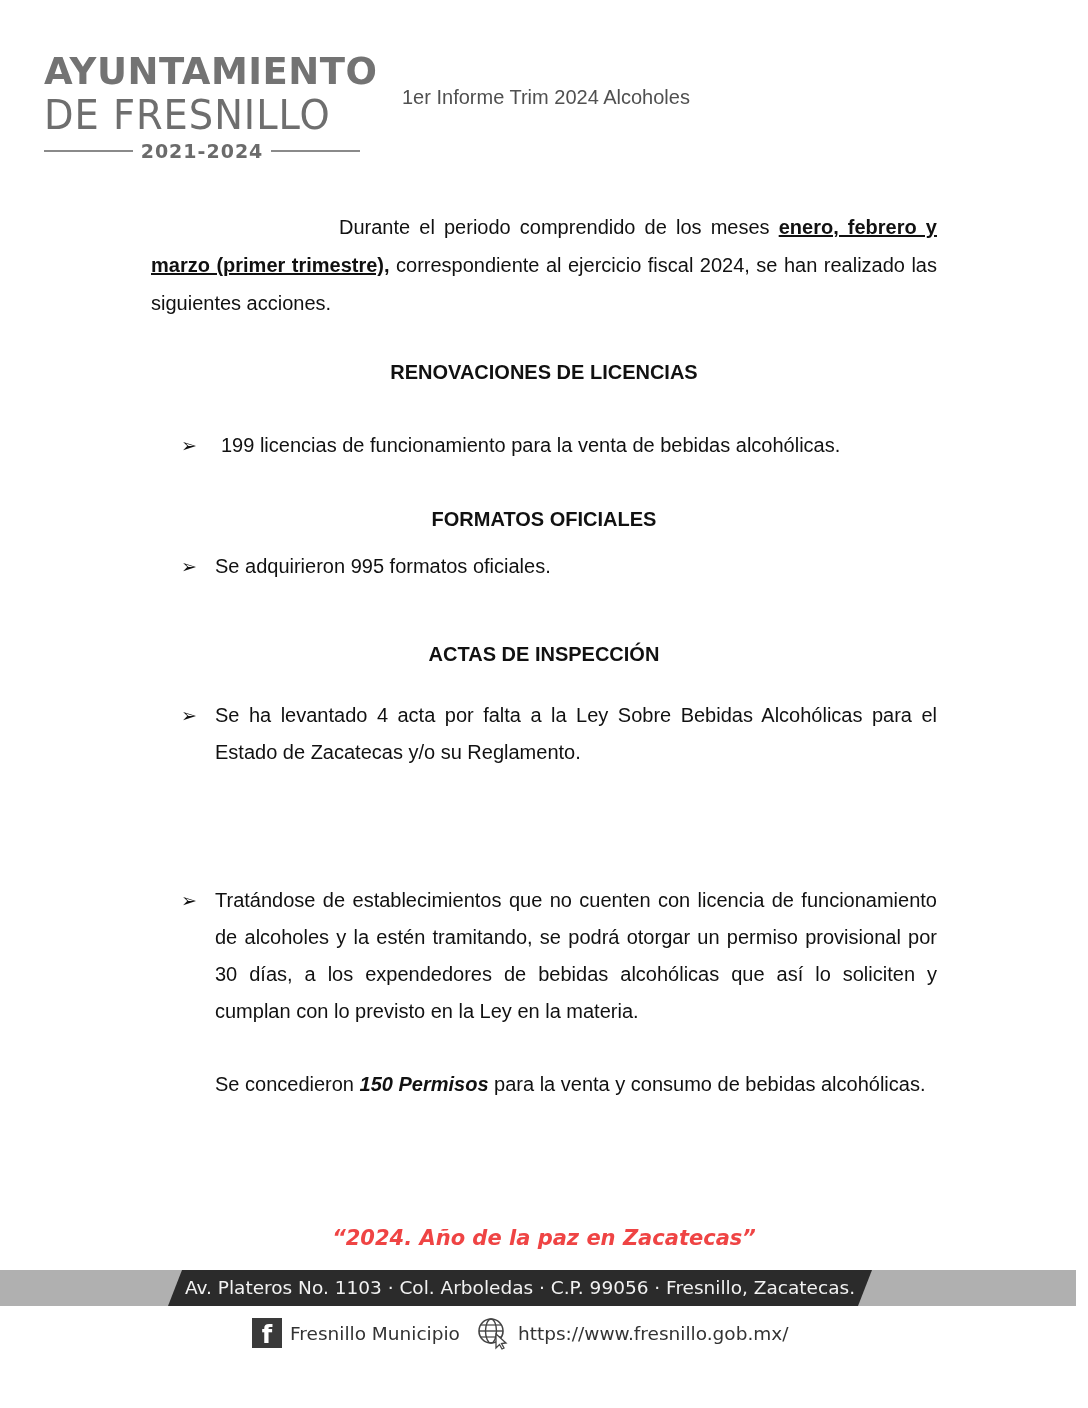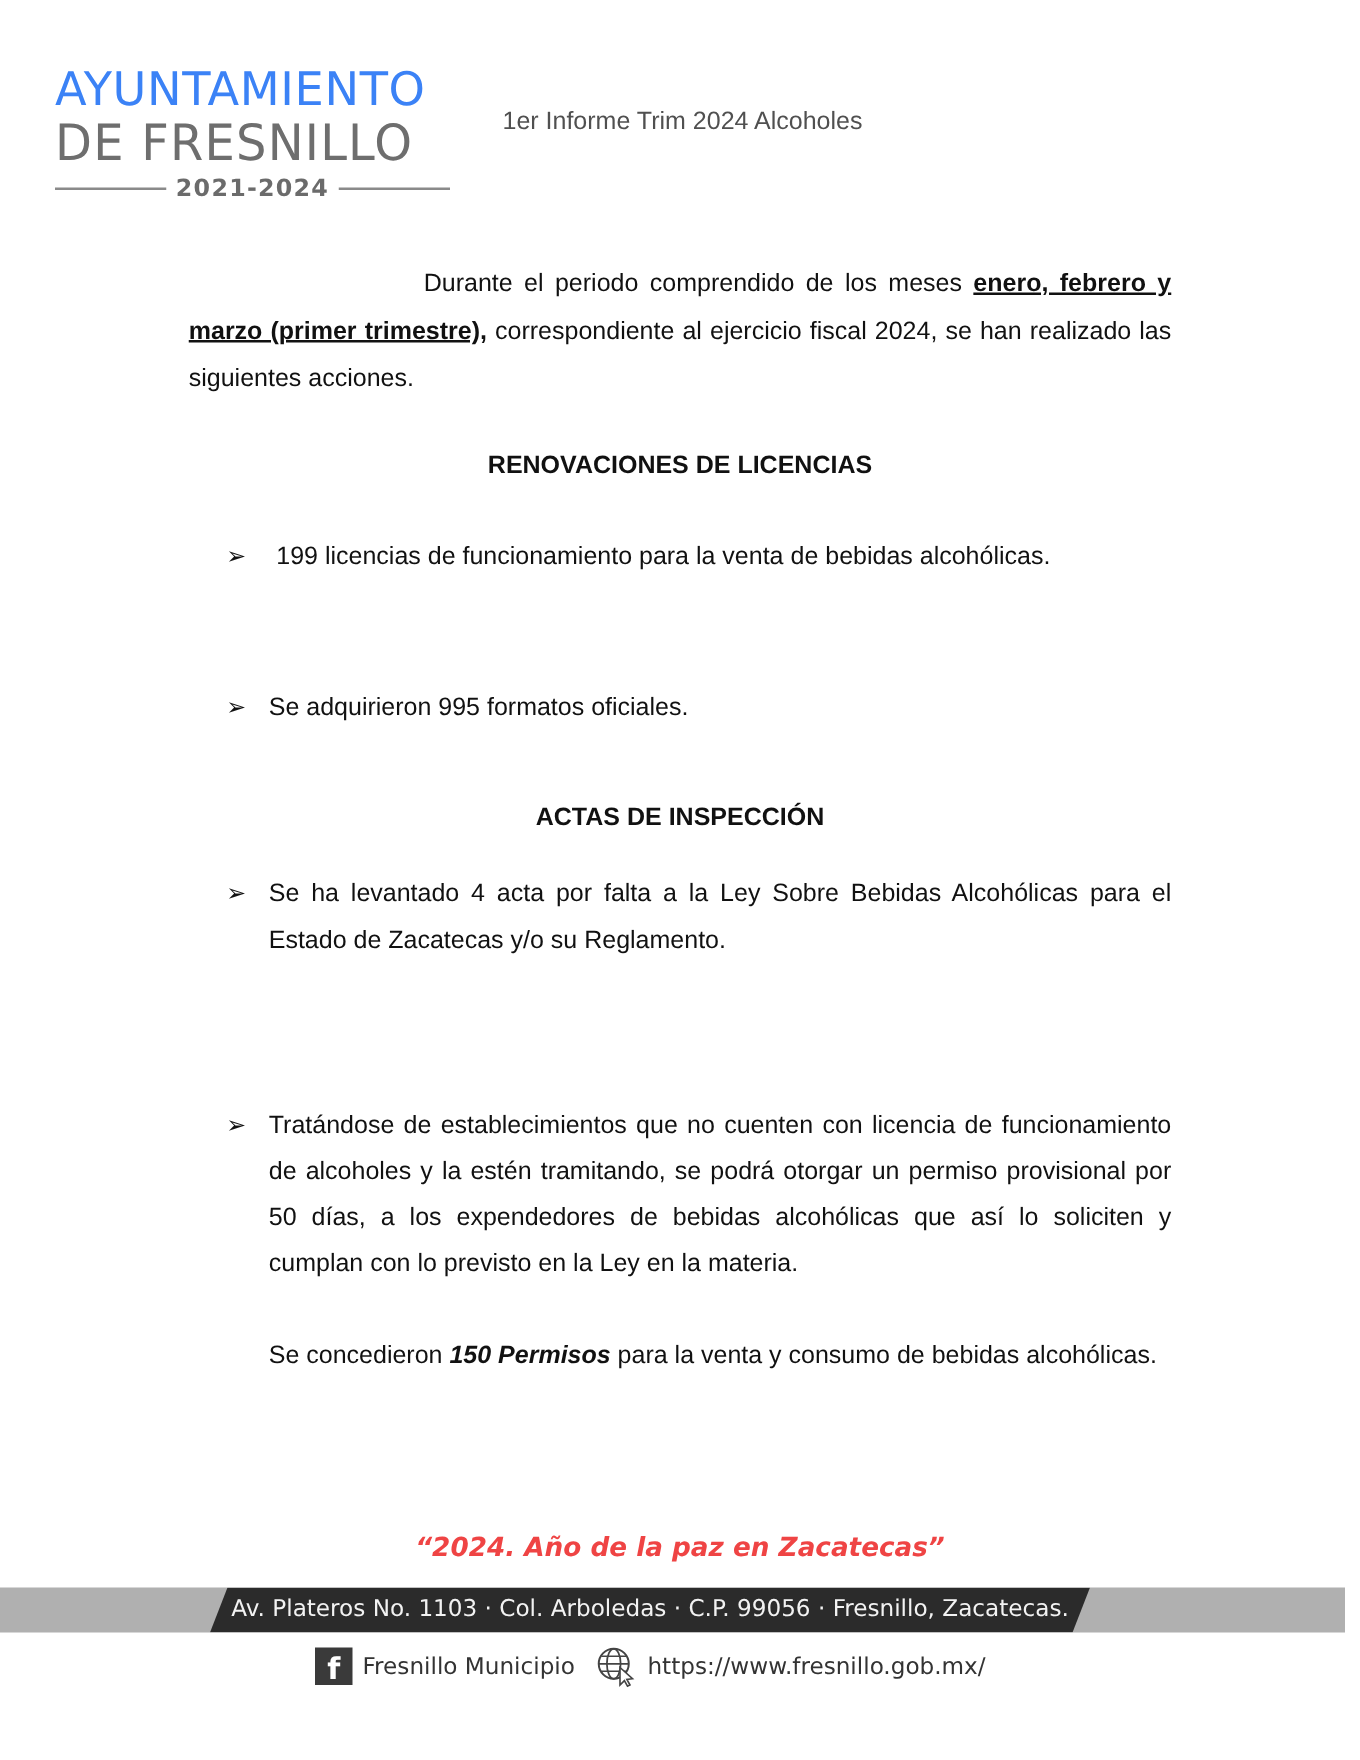--- a/index.html
+++ b/index.html
@@ -19,25 +19,25 @@
   
   .logo {
     position: absolute;
     left: 44px;
     top: 52px;
     width: 320px;
     color: #6b6b6b;
   }
   .logo-line1 {
     font-family: "DejaVu Sans", sans-serif;
-    font-weight: normal;
+    font-weight: bold;
     font-size: 37px;
     letter-spacing: 0.5px;
     line-height: 40px;
-    color: #3b82f6;
+    color: #737373;
     white-space: nowrap;
   }
   .logo-line2 {
     font-family: "DejaVu Sans", sans-serif;
     font-weight: normal;
     font-size: 40px;
     line-height: 46px;
     letter-spacing: 1px;
     color: #6e6e6e;
     white-space: nowrap;
@@ -221,34 +221,35 @@
 
 <div class="content">
   <p class="intro"><span>Durante el periodo comprendido de los meses </span><b>enero, febrero y marzo (primer trimestre),</b><span> correspondiente al ejercicio fiscal 2024, se han realizado las siguientes acciones.</span></p>
 
   <div class="section-title" style="top:152px;">RENOVACIONES DE LICENCIAS</div>
   <div class="bullet" style="top:219px;">
     <span class="bullet-icon">➢</span>
     <span class="bullet-text" style="padding-left:6px;">199 licencias de funcionamiento para la venta de bebidas alcohólicas.</span>
   </div>
 
+  <div class="section-title" style="top:299px;">FORMATOS OFICIALES</div>
   <div class="bullet" style="top:340px;">
     <span class="bullet-icon">➢</span>
     <span class="bullet-text">Se adquirieron 995 formatos oficiales.</span>
   </div>
 
   <div class="section-title" style="top:434px;">ACTAS DE INSPECCIÓN</div>
   <div class="bullet" style="top:489px;">
     <span class="bullet-icon">➢</span>
     <span class="bullet-text">Se ha levantado 4 acta por falta a la Ley Sobre Bebidas Alcohólicas para el Estado de Zacatecas y/o su Reglamento.</span>
   </div>
 
   <div class="bullet" style="top:674px;">
     <span class="bullet-icon">➢</span>
-    <span class="bullet-text">Tratándose de establecimientos que no cuenten con licencia de funcionamiento de alcoholes y la estén tramitando, se podrá otorgar un permiso provisional por 50 días, a los expendedores de bebidas alcohólicas que así lo soliciten y cumplan con lo previsto en la Ley en la materia.</span>
+    <span class="bullet-text">Tratándose de establecimientos que no cuenten con licencia de funcionamiento de alcoholes y la estén tramitando, se podrá otorgar un permiso provisional por 30 días, a los expendedores de bebidas alcohólicas que así lo soliciten y cumplan con lo previsto en la Ley en la materia.</span>
   </div>
   <div class="para" style="top:858px;"><span>Se concedieron </span><b>150 Permisos</b><span> para la venta y consumo de bebidas alcohólicas.</span></div>
 </div>
 
 <div class="motto">“2024. Año de la paz en Zacatecas”</div>
 <div class="addr-bar"></div>
 <div class="addr-dark"></div>
 <div class="addr-text">Av. Plateros No. 1103 · Col. Arboledas · C.P. 99056 · Fresnillo, Zacatecas.</div>
 
 <div class="social">

